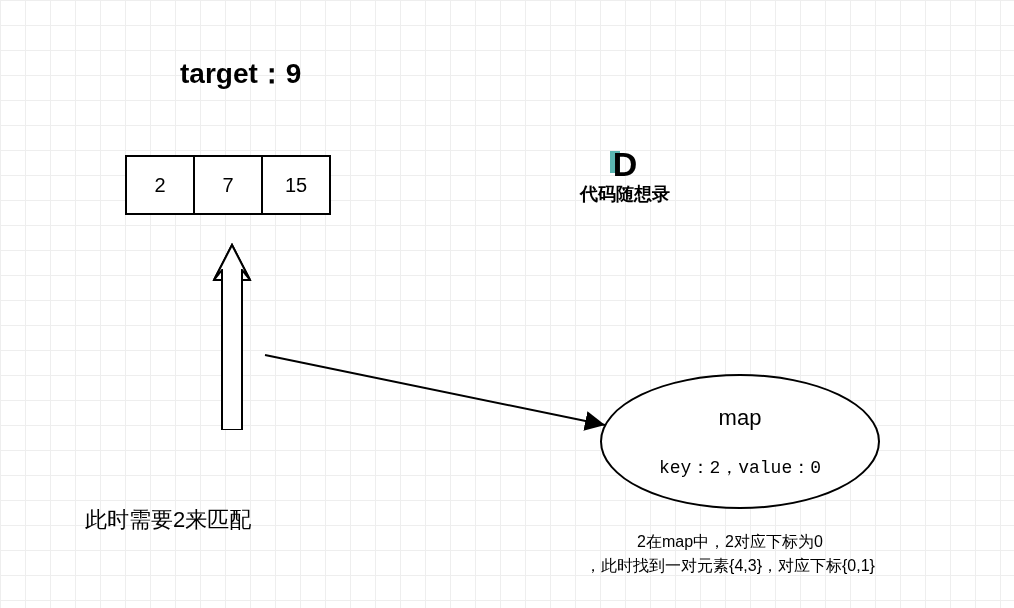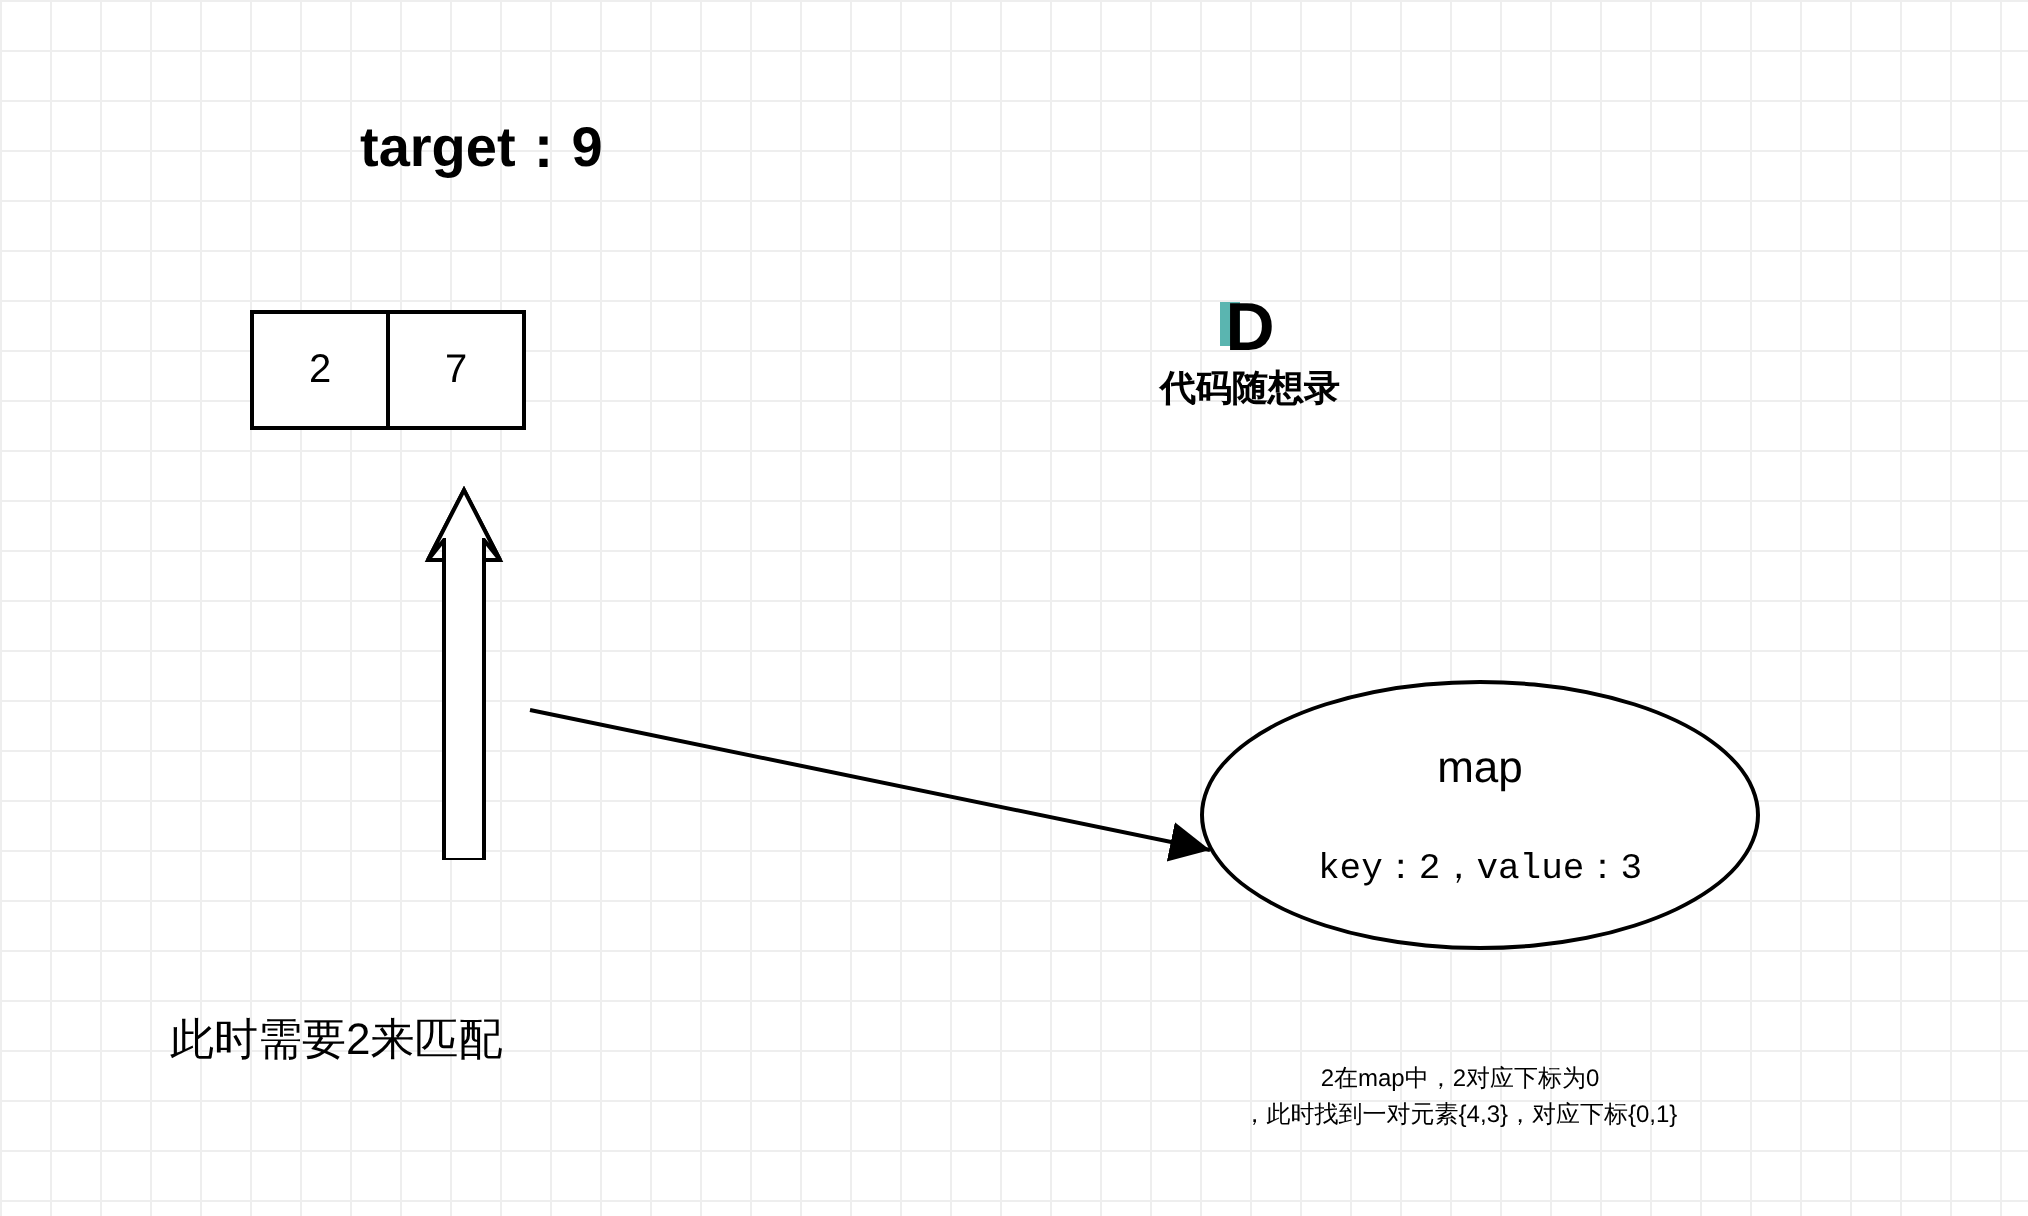--- a/index.html
+++ b/index.html
@@ -58,21 +58,21 @@
       font-size: 22px;
     }
     .diag-arrow {
       position: absolute;
       left: 260px;
       top: 345px;
     }
     .ellipse {
       position: absolute;
       left: 600px;
-      top: 340px;
+      top: 374px;
       width: 280px;
       height: 135px;
       border: 2px solid #000;
       border-radius: 50%;
       background: #fff;
       display: flex;
       flex-direction: column;
       align-items: center;
       justify-content: center;
       gap: 24px;
@@ -82,21 +82,21 @@
     .match-label {
       position: absolute;
       left: 85px;
       top: 505px;
       font-size: 22px;
     }
     .result-text {
       position: absolute;
       left: 530px;
       top: 530px;
-      font-size: 12px;
+      font-size: 16px;
       text-align: center;
       line-height: 1.5;
       width: 400px;
     }
     .watermark {
       position: absolute;
       left: 580px;
       top: 145px;
       text-align: center;
     }
@@ -127,20 +127,21 @@
 <body>
 
 <div class="grid-bg"></div>
 <div class="content">
 
   <div class="target-label">target：9</div>
 
   <div class="array">
     <div class="cell">2</div>
     <div class="cell">7</div>
+    <div class="cell">15</div>
   </div>
 
   <svg class="arrow-up" width="40" height="190">
     <path d="M 20 190 L 20 30 L 10 30 L 10 40 L 2 40 L 20 5 L 38 40 L 30 40 L 30 30 L 20 30" fill="none" stroke="#000" stroke-width="2"></path>
     <rect x="10" y="30" width="20" height="160" fill="#fff" stroke="#000" stroke-width="2"></rect>
     <path d="M 10 30 L 2 40 L 20 5 L 38 40 L 30 30 Z" fill="#fff" stroke="#000" stroke-width="2"></path>
     <rect x="11" y="28" width="18" height="6" fill="#fff" stroke="none"></rect>
   </svg>
 
 
@@ -148,21 +149,21 @@
     <defs>
       <marker id="ah" markerWidth="12" markerHeight="12" refX="10" refY="5" orient="auto">
         <path d="M 0 0 L 10 5 L 0 10 Z" fill="#000"></path>
       </marker>
     </defs>
     <line x1="5" y1="10" x2="345" y2="80" stroke="#000" stroke-width="2" marker-end="url(#ah)"></line>
   </svg>
 
   <div class="ellipse">
     <div class="ellipse-title">map</div>
-    <div class="ellipse-kv">key：2，value：3</div>
+    <div class="ellipse-kv">key：2，value：0</div>
   </div>
 
   <div class="match-label">此时需要2来匹配</div>
 
   <div class="result-text">
     <span>2在map中，2对应下标为0</span><br>
     <span>，此时找到一对元素{4,3}，对应下标{0,1}</span>
   </div>
 
   <div class="watermark">

